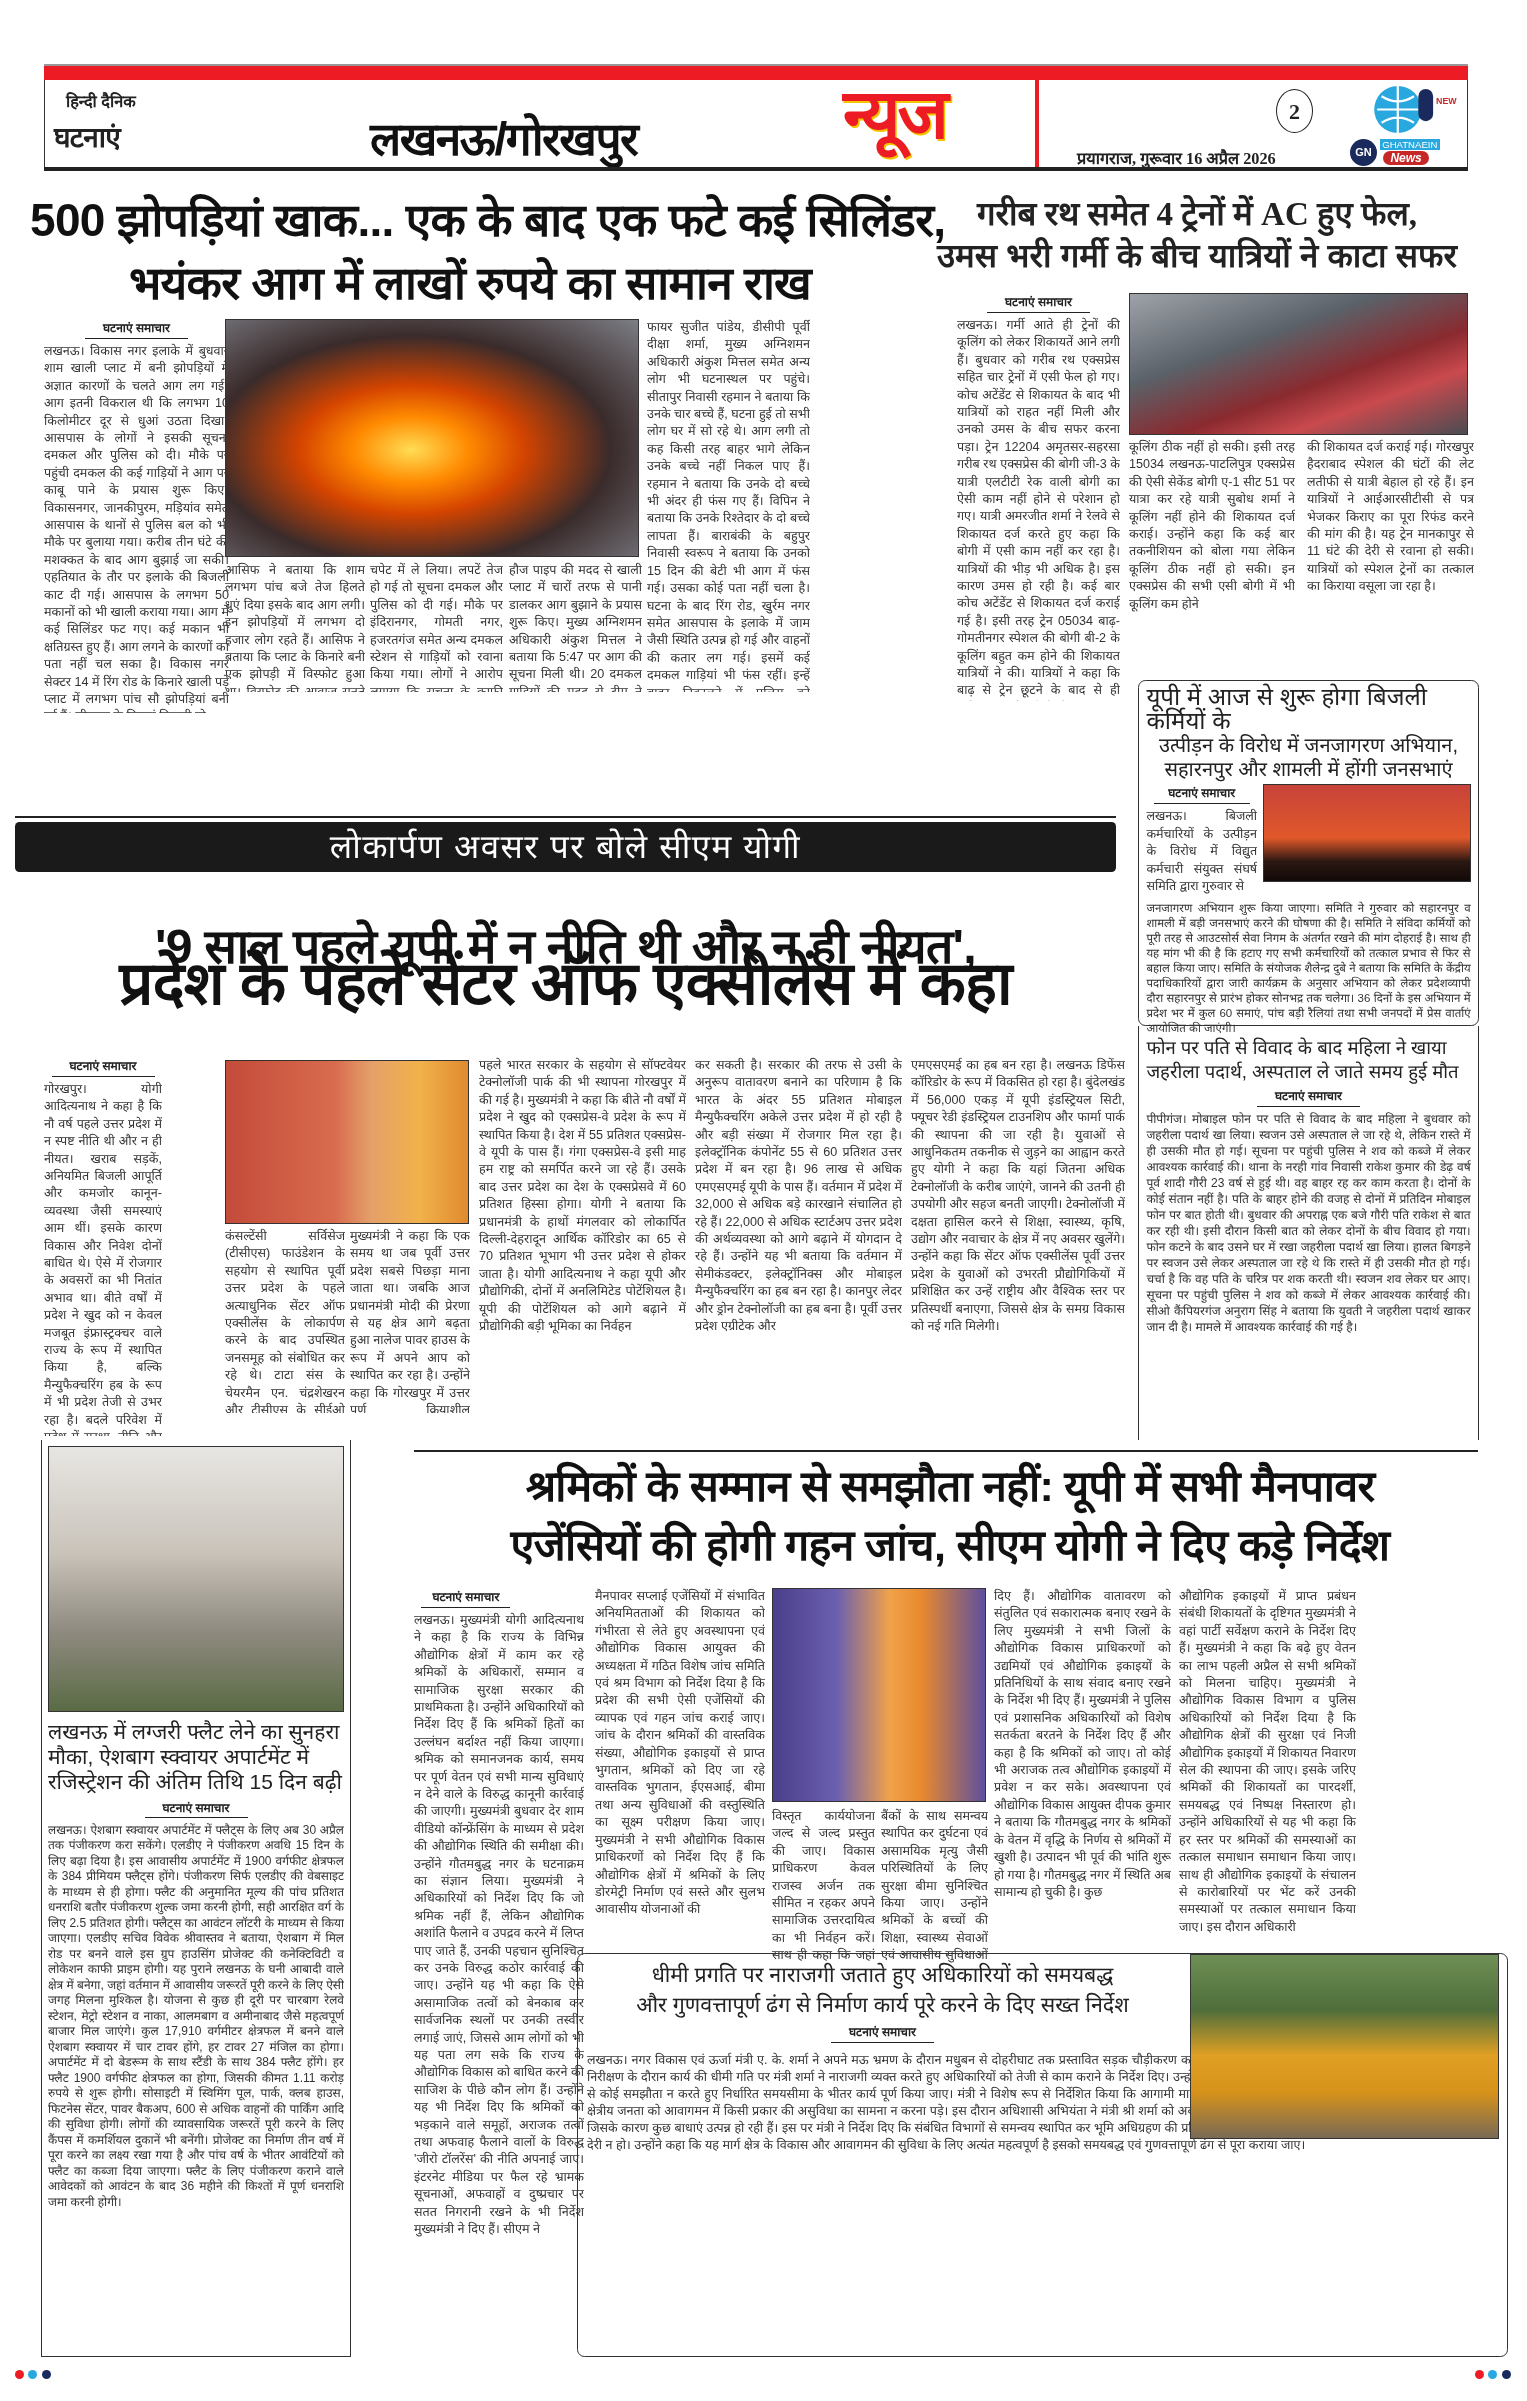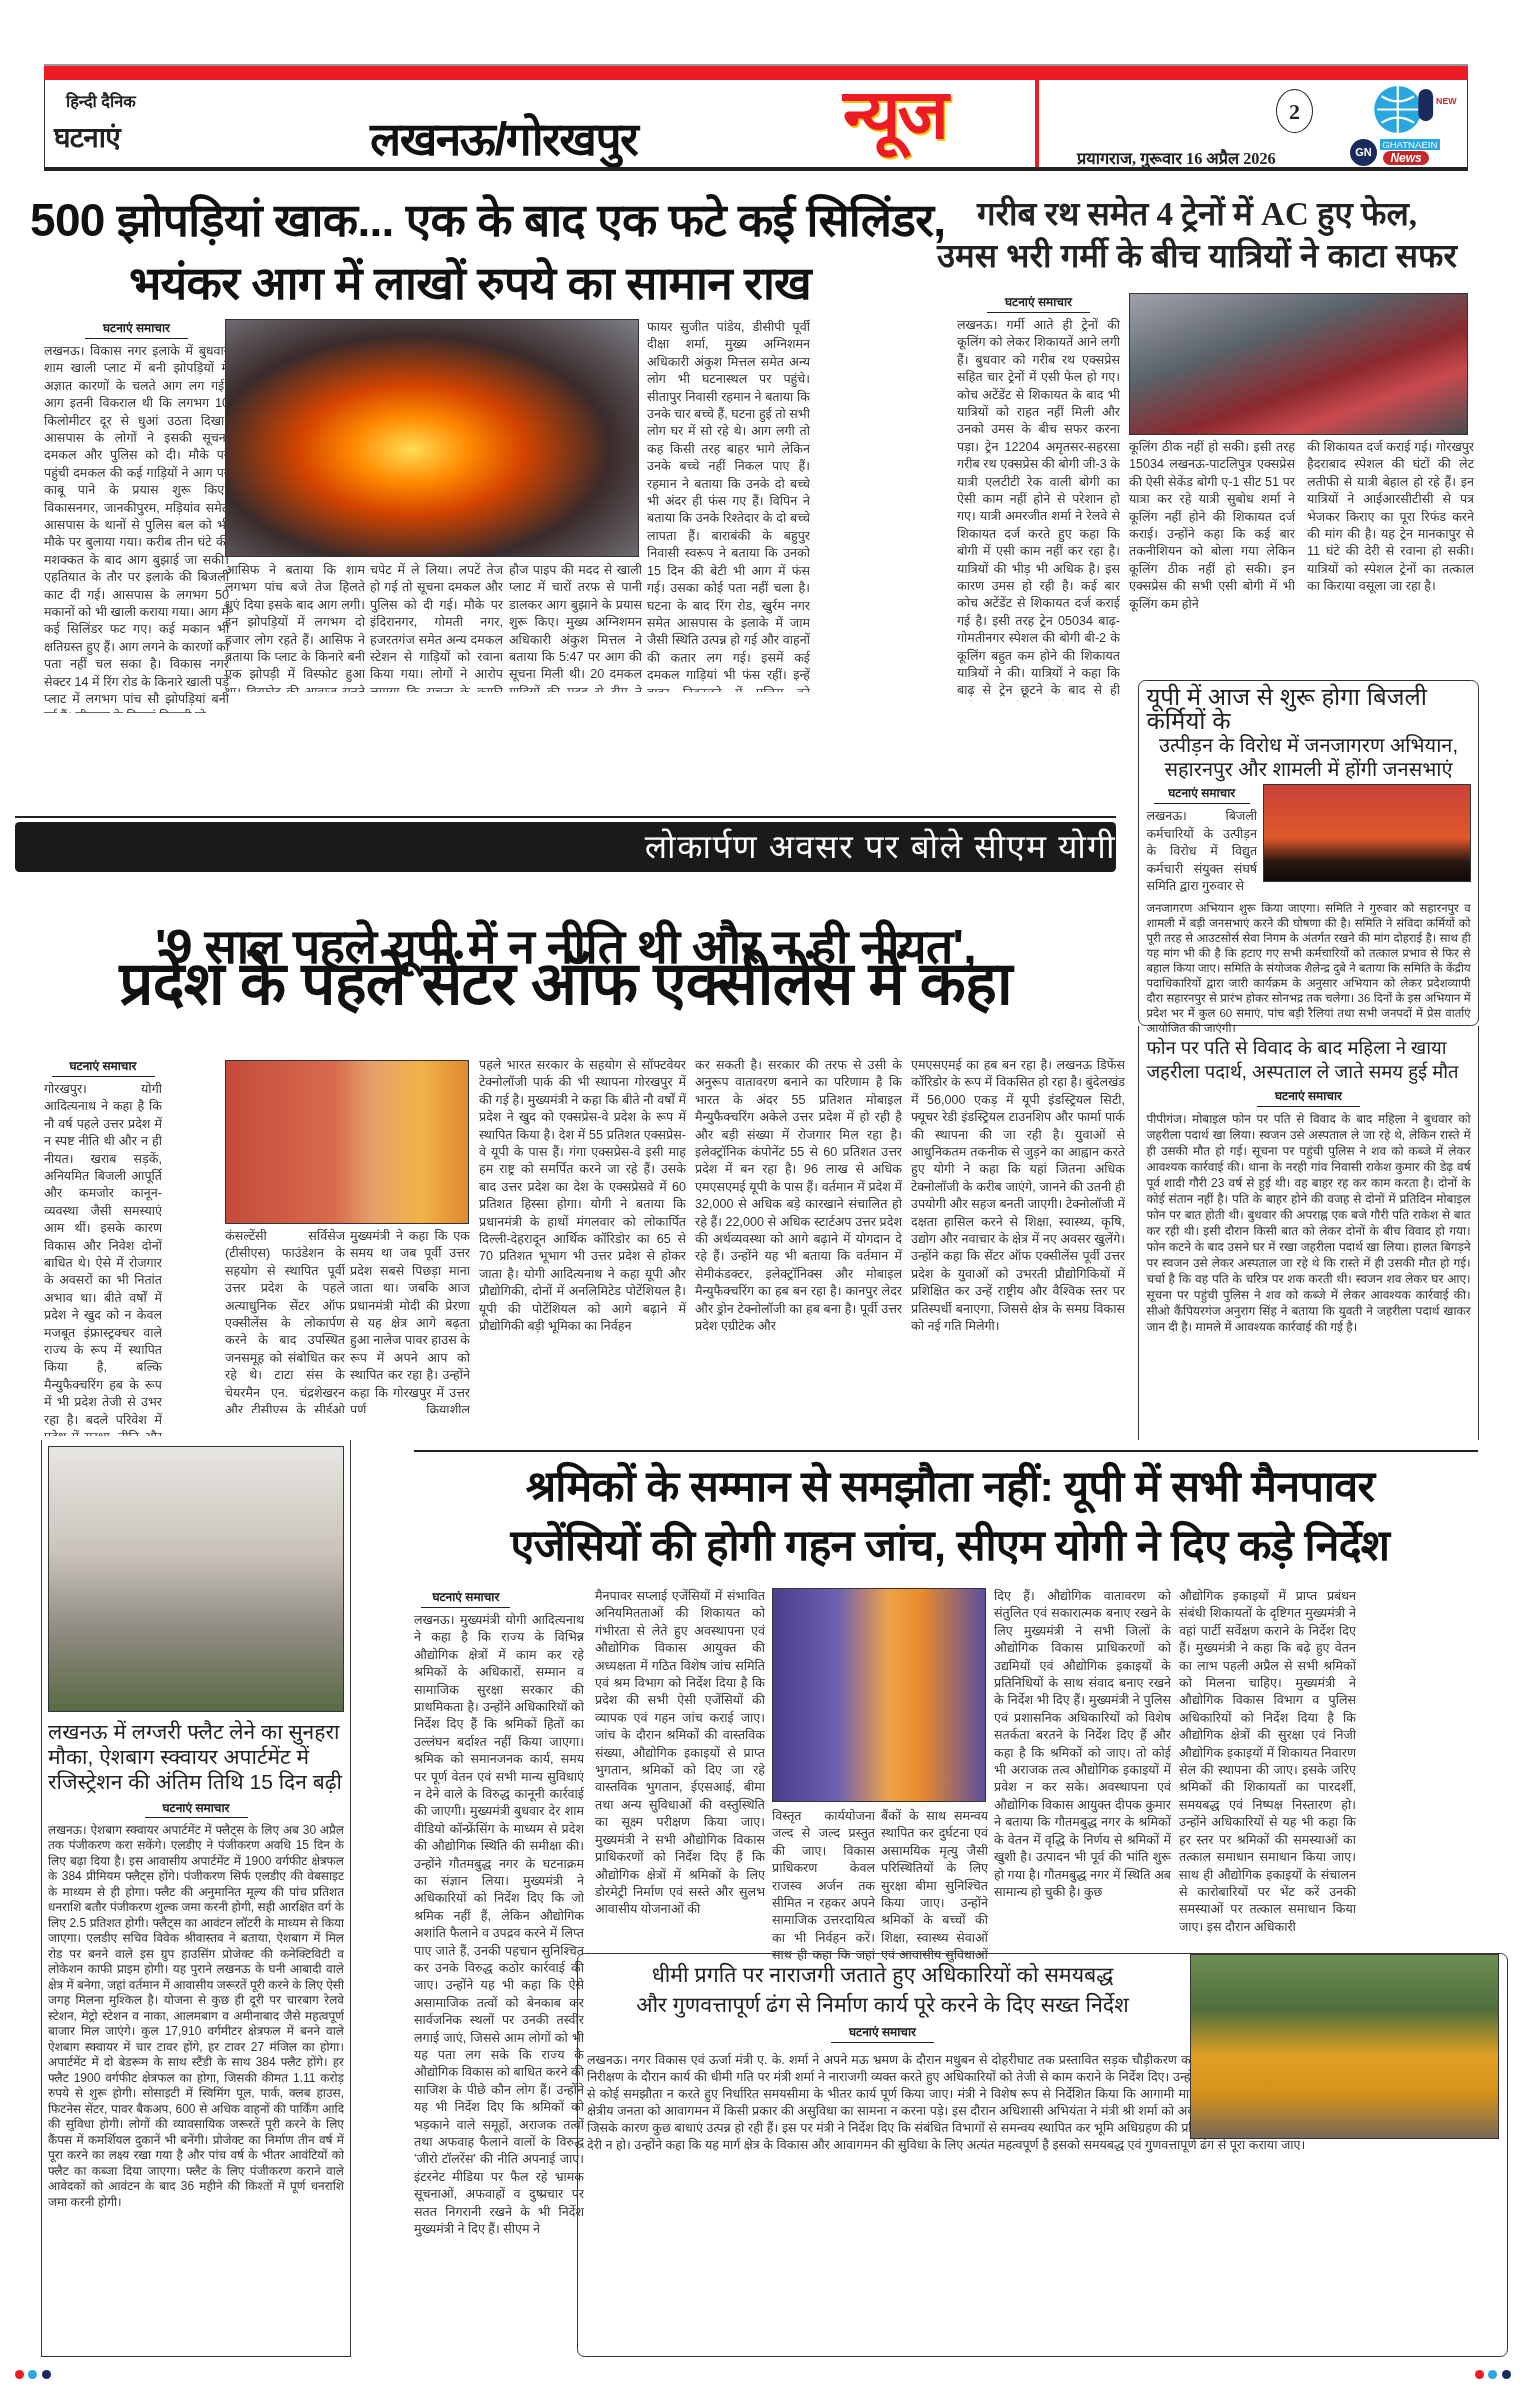--- a/index.html
+++ b/index.html
@@ -83,21 +83,21 @@
 
 <section class="abs" style="left:1138px;top:1026px;width:341px;height:414px;border-left:1.5px solid #333;border-right:1.5px solid #333;padding:10.3px 7.4px 0">
   <div style="font-size:18.5px;line-height:24px">फोन पर पति से विवाद के बाद महिला ने खाया</div>
   <div style="font-size:18.5px;line-height:24px">जहरीला पदार्थ, अस्पताल ले जाते समय हुई मौत</div>
   <span class="tag" style="margin-top:3px">घटनाएं समाचार</span>
   <div class="col" style="font-size:12px;line-height:16px;height:333px">पीपीगंज। मोबाइल फोन पर पति से विवाद के बाद महिला ने बुधवार को जहरीला पदार्थ खा लिया। स्वजन उसे अस्पताल ले जा रहे थे, लेकिन रास्ते में ही उसकी मौत हो गई। सूचना पर पहुंची पुलिस ने शव को कब्जे में लेकर आवश्यक कार्रवाई की। थाना के नरही गांव निवासी राकेश कुमार की डेढ़ वर्ष पूर्व शादी गौरी 23 वर्ष से हुई थी। वह बाहर रह कर काम करता है। दोनों के कोई संतान नहीं है। पति के बाहर होने की वजह से दोनों में प्रतिदिन मोबाइल फोन पर बात होती थी। बुधवार की अपराह्न एक बजे गौरी पति राकेश से बात कर रही थी। इसी दौरान किसी बात को लेकर दोनों के बीच विवाद हो गया। फोन कटने के बाद उसने घर में रखा जहरीला पदार्थ खा लिया। हालत बिगड़ने पर स्वजन उसे लेकर अस्पताल जा रहे थे कि रास्ते में ही उसकी मौत हो गई। चर्चा है कि वह पति के चरित्र पर शक करती थी। स्वजन शव लेकर घर आए। सूचना पर पहुंची पुलिस ने शव को कब्जे में लेकर आवश्यक कार्रवाई की। सीओ कैंपियरगंज अनुराग सिंह ने बताया कि युवती ने जहरीला पदार्थ खाकर जान दी है। मामले में आवश्यक कार्रवाई की गई है।</div>
 </section>
 
 <section>
   <div class="abs rule" style="left:15px;top:816px;width:1101px;height:2.2px"></div>
-  <div class="abs" style="left:15px;top:822px;width:1101px;height:50px;background:#1a1a1a;color:#fff;font-size:33px;text-align:right;line-height:50px;border-radius:4.4px;letter-spacing:1.5px">लोकार्पण अवसर पर बोले सीएम योगी</div>
+  <div class="abs" style="left:15px;top:822px;width:1101px;height:50px;background:#1a1a1a;color:#fff;font-size:33px;text-align:center;line-height:50px;border-radius:4.4px;letter-spacing:1.5px">लोकार्पण अवसर पर बोले सीएम योगी</div>
   <h1 class="abs hd-bold" style="left:15px;top:916px;width:1101px;font-size:48px;line-height:61px">'9 साल पहले यूपी में न नीति थी और न ही नीयत',</h1>
   <h1 class="abs hd-bold" style="left:15px;top:953px;width:1101px;font-size:60px;line-height:61px">प्रदेश के पहले सेंटर ऑफ एक्सीलेंस में कहा</h1>
   <div class="abs" style="left:44px;top:1057px;width:118px">
     <span class="tag">घटनाएं समाचार</span>
     <div class="col" style="height:355px">गोरखपुर। योगी आदित्यनाथ ने कहा है कि नौ वर्ष पहले उत्तर प्रदेश में न स्पष्ट नीति थी और न ही नीयत। खराब सड़कें, अनियमित बिजली आपूर्ति और कमजोर कानून-व्यवस्था जैसी समस्याएं आम थीं। इसके कारण विकास और निवेश दोनों बाधित थे। ऐसे में रोजगार के अवसरों का भी नितांत अभाव था। बीते वर्षों में प्रदेश ने खुद को न केवल मजबूत इंफ्रास्ट्रक्चर वाले राज्य के रूप में स्थापित किया है, बल्कि मैन्युफैक्चरिंग हब के रूप में भी प्रदेश तेजी से उभर रहा है। बदले परिवेश में प्रदेश में सुरक्षा, नीति और पारदर्शिता के कारण निवेशकों का विश्वास भी बढ़ा है। मुख्यमंत्री बुधवार को महाराणा प्रताप इंस्टीट्यूट ऑफ टेक्नोलॉजी में टाटा</div>
   </div>
   <div class="abs img" style="left:225px;top:1060px;width:244px;height:164px;background:linear-gradient(90deg,#c44b3a 0%,#d86b4e 45%,#e4a06a 60%,#f1b24a 80%,#e08a2f 100%)"></div>
   <div class="abs col" style="left:225px;top:1228px;width:120px;height:185px">कंसल्टेंसी सर्विसेज (टीसीएस) फाउंडेशन के सहयोग से स्थापित पूर्वी उत्तर प्रदेश के पहले अत्याधुनिक सेंटर ऑफ एक्सीलेंस के लोकार्पण करने के बाद उपस्थित जनसमूह को संबोधित कर रहे थे। टाटा संस के चेयरमैन एन. चंद्रशेखरन और टीसीएस के सीईओ के. कृतिवासन की मौजूदगी में आयोजित लोकार्पण कार्यक्रम को संबोधित करते हुए</div>
   <div class="abs col" style="left:350px;top:1228px;width:120px;height:185px">मुख्यमंत्री ने कहा कि एक समय था जब पूर्वी उत्तर प्रदेश सबसे पिछड़ा माना जाता था। जबकि आज प्रधानमंत्री मोदी की प्रेरणा से यह क्षेत्र आगे बढ़ता हुआ नालेज पावर हाउस के रूप में अपने आप को स्थापित कर रहा है। उन्होंने कहा कि गोरखपुर में उत्तर पूर्ण क्रियाशील विश्वविद्यालय कार्यरत हैं। इसके साथ ही अभी कुछ दिन</div>
   <div class="abs col" style="left:479px;top:1057px;width:207px;height:358px">पहले भारत सरकार के सहयोग से सॉफ्टवेयर टेक्नोलॉजी पार्क की भी स्थापना गोरखपुर में की गई है। मुख्यमंत्री ने कहा कि बीते नौ वर्षों में प्रदेश ने खुद को एक्सप्रेस-वे प्रदेश के रूप में स्थापित किया है। देश में 55 प्रतिशत एक्सप्रेस-वे यूपी के पास हैं। गंगा एक्सप्रेस-वे इसी माह हम राष्ट्र को समर्पित करने जा रहे हैं। उसके बाद उत्तर प्रदेश का देश के एक्सप्रेसवे में 60 प्रतिशत हिस्सा होगा। योगी ने बताया कि प्रधानमंत्री के हाथों मंगलवार को लोकार्पित दिल्ली-देहरादून आर्थिक कॉरिडोर का 65 से 70 प्रतिशत भूभाग भी उत्तर प्रदेश से होकर जाता है। योगी आदित्यनाथ ने कहा यूपी और प्रौद्योगिकी, दोनों में अनलिमिटेड पोटेंशियल है। यूपी की पोटेंशियल को आगे बढ़ाने में प्रौद्योगिकी बड़ी भूमिका का निर्वहन</div>

